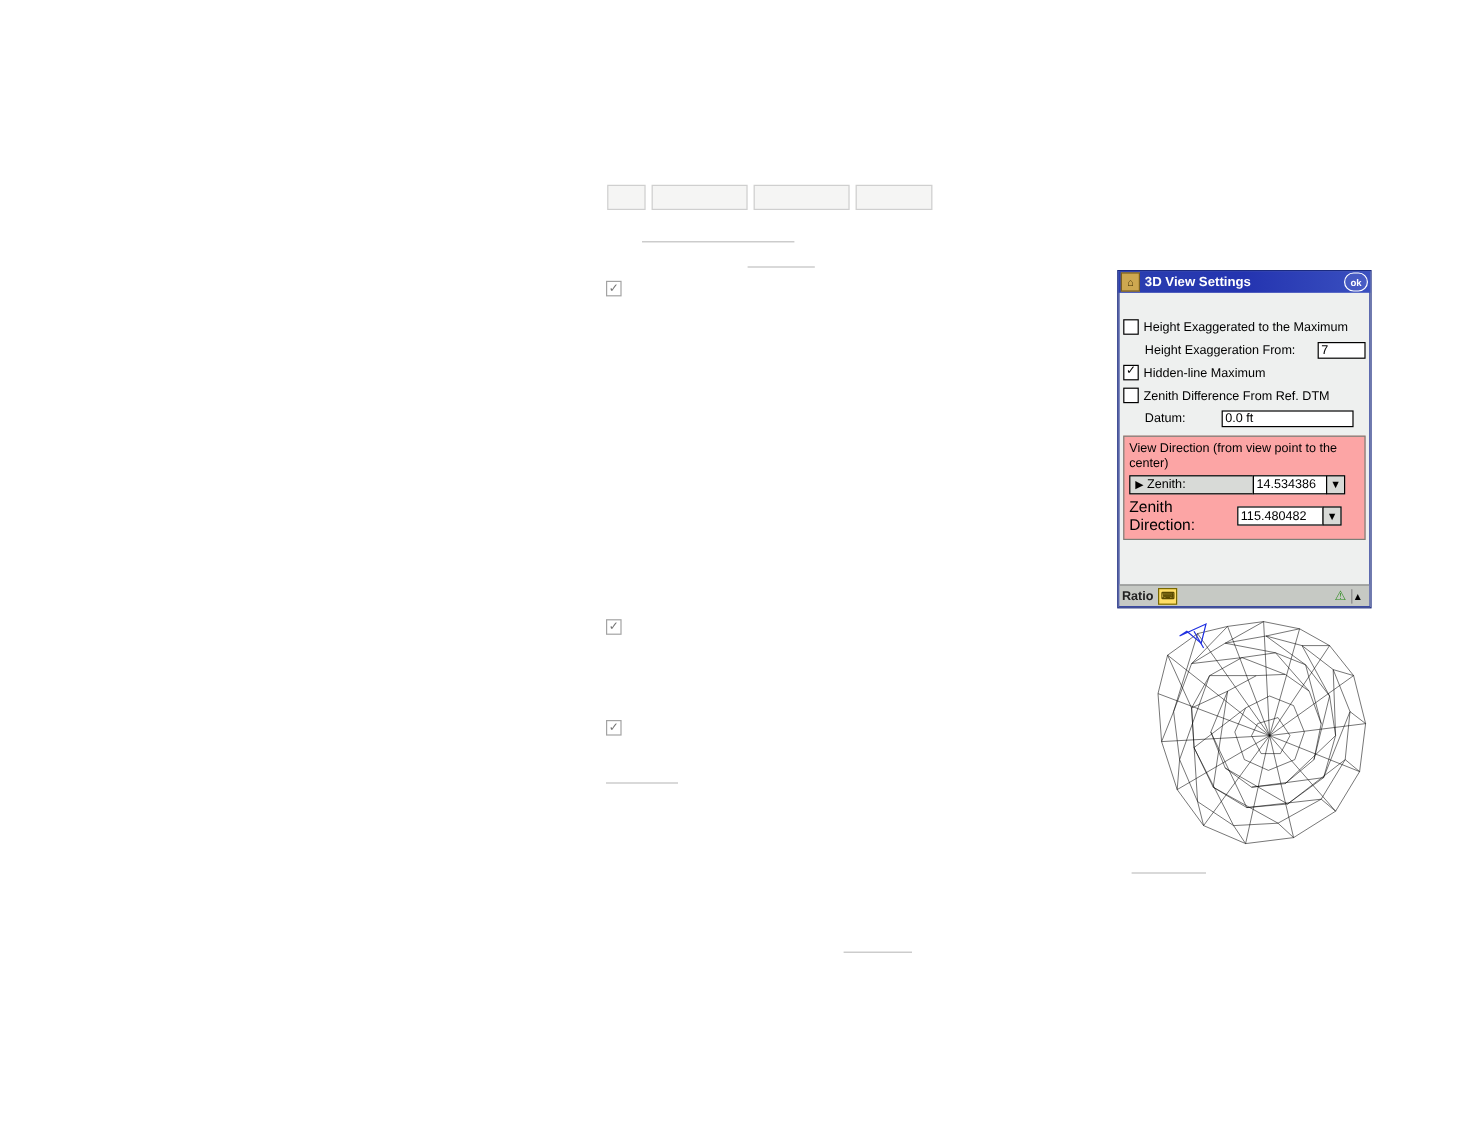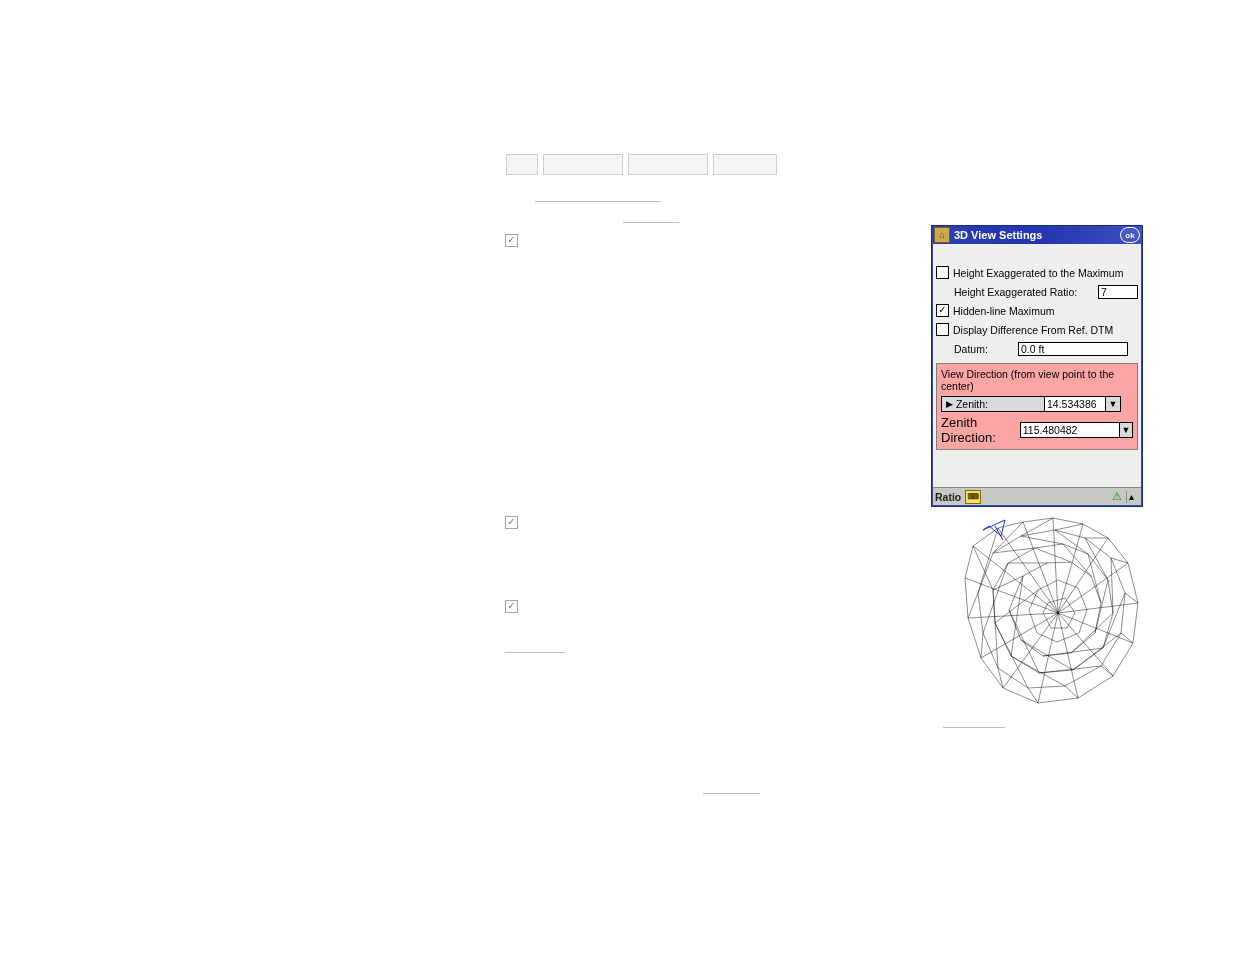--- a/index.html
+++ b/index.html
@@ -248,49 +248,49 @@
     <div class="title-icon">⌂</div>
     <div class="title-text">3D View Settings</div>
     <div class="ok-btn">ok</div>
   </div>
   <div class="body">
     <div class="row">
       <span class="chk"></span>
       <span>Height Exaggerated to the Maximum</span>
     </div>
     <div class="row indent">
-      <span style="flex:1">Height Exaggerated Ratio:</span>
+      <span style="flex:1">Height Exaggeration From:</span>
       <input class="txt-input" style="width: 40px;" value="7">
     </div>
     <div class="row">
       <span class="chk checked"></span>
       <span>Hidden-line Maximum</span>
     </div>
     <div class="row">
       <span class="chk"></span>
-      <span>Display Difference From Ref. DTM</span>
+      <span>Zenith Difference From Ref. DTM</span>
     </div>
     <div class="row indent">
       <span style="width:64px">Datum:</span>
       <input class="txt-input" style="width: 110px;" value="0.0 ft">
     </div>
 
     <div class="panel">
       <div class="panel-label">View Direction (from view point to the center)</div>
       <div class="az-row">
         <div class="az-btn">
           <span class="tri">▶</span>
           <span>Zenith:</span>
         </div>
         <input class="num-input" style="width: 62px; margin-left: -1px;" value="14.534386">
         <div class="spin-btn">▼</div>
       </div>
       <div class="zen-row">
         <span class="zen-label">Zenith Direction:</span>
-        <input class="num-input" style="width: 100px;" value="115.480482">
+        <input class="num-input" style="width: 72px;" value="115.480482">
         <div class="spin-btn">▼</div>
       </div>
     </div>
   </div>
 
   <div class="bottombar">
     <div class="cancel-lbl">
       <span>Ratio</span>
       <span class="kb-icon">⌨</span>
     </div>

